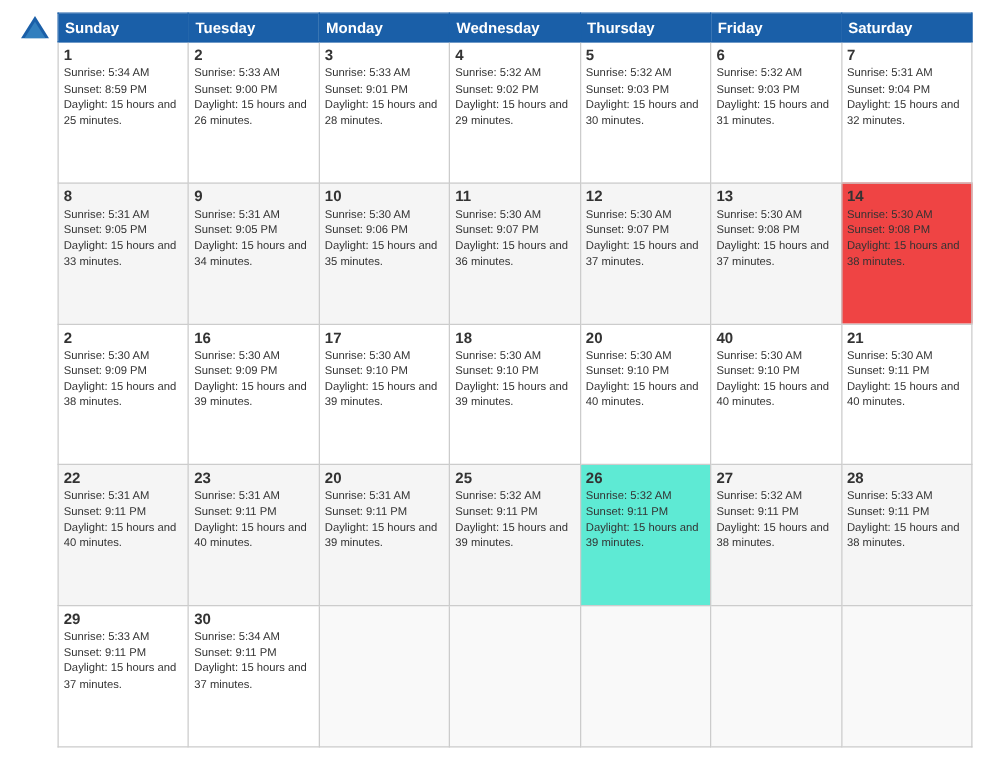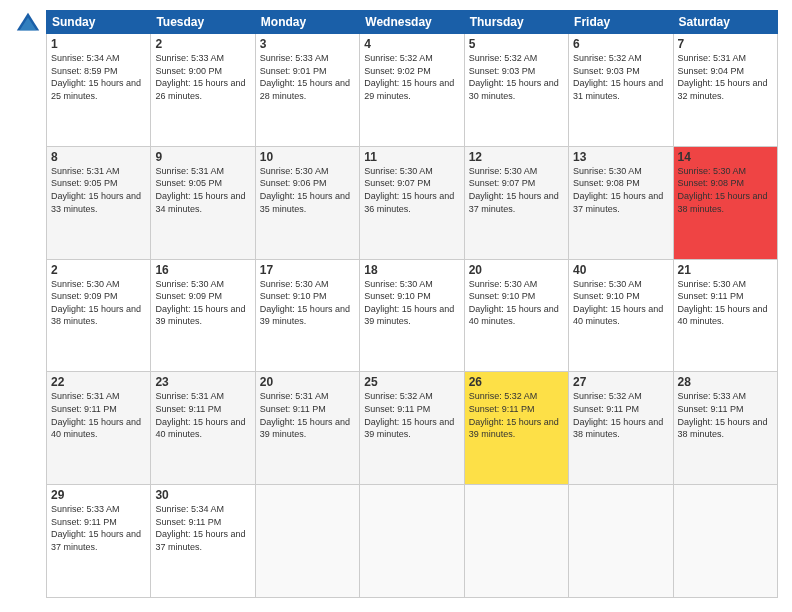--- a/index.html
+++ b/index.html
@@ -228,21 +228,21 @@
             <div class="day-info">Sunrise: 5:31 AM<br>Sunset: 9:11 PM<br>Daylight: 15 hours and 40 minutes.</div>
           </td>
           <td style="background: rgb(245, 245, 245);">
             <span class="day-num">20</span>
             <div class="day-info">Sunrise: 5:31 AM<br>Sunset: 9:11 PM<br>Daylight: 15 hours and 39 minutes.</div>
           </td>
           <td style="background: rgb(245, 245, 245);">
             <span class="day-num">25</span>
             <div class="day-info">Sunrise: 5:32 AM<br>Sunset: 9:11 PM<br>Daylight: 15 hours and 39 minutes.</div>
           </td>
-          <td style="background: #fde047;">
+          <td style="background: #5eead4;">
             <span class="day-num">26</span>
             <div class="day-info">Sunrise: 5:32 AM<br>Sunset: 9:11 PM<br>Daylight: 15 hours and 39 minutes.</div>
           </td>
           <td style="background: rgb(245, 245, 245);">
             <span class="day-num">27</span>
             <div class="day-info">Sunrise: 5:32 AM<br>Sunset: 9:11 PM<br>Daylight: 15 hours and 38 minutes.</div>
           </td>
           <td style="background: rgb(245, 245, 245);">
             <span class="day-num">28</span>
             <div class="day-info">Sunrise: 5:33 AM<br>Sunset: 9:11 PM<br>Daylight: 15 hours and 38 minutes.</div>

